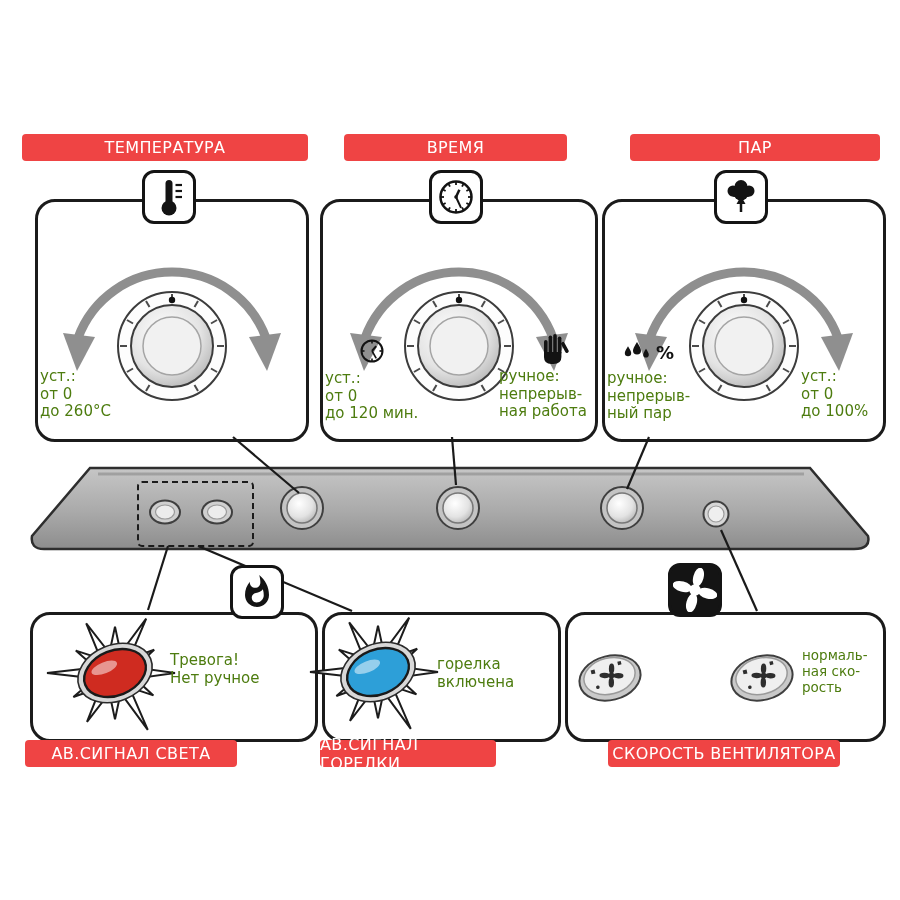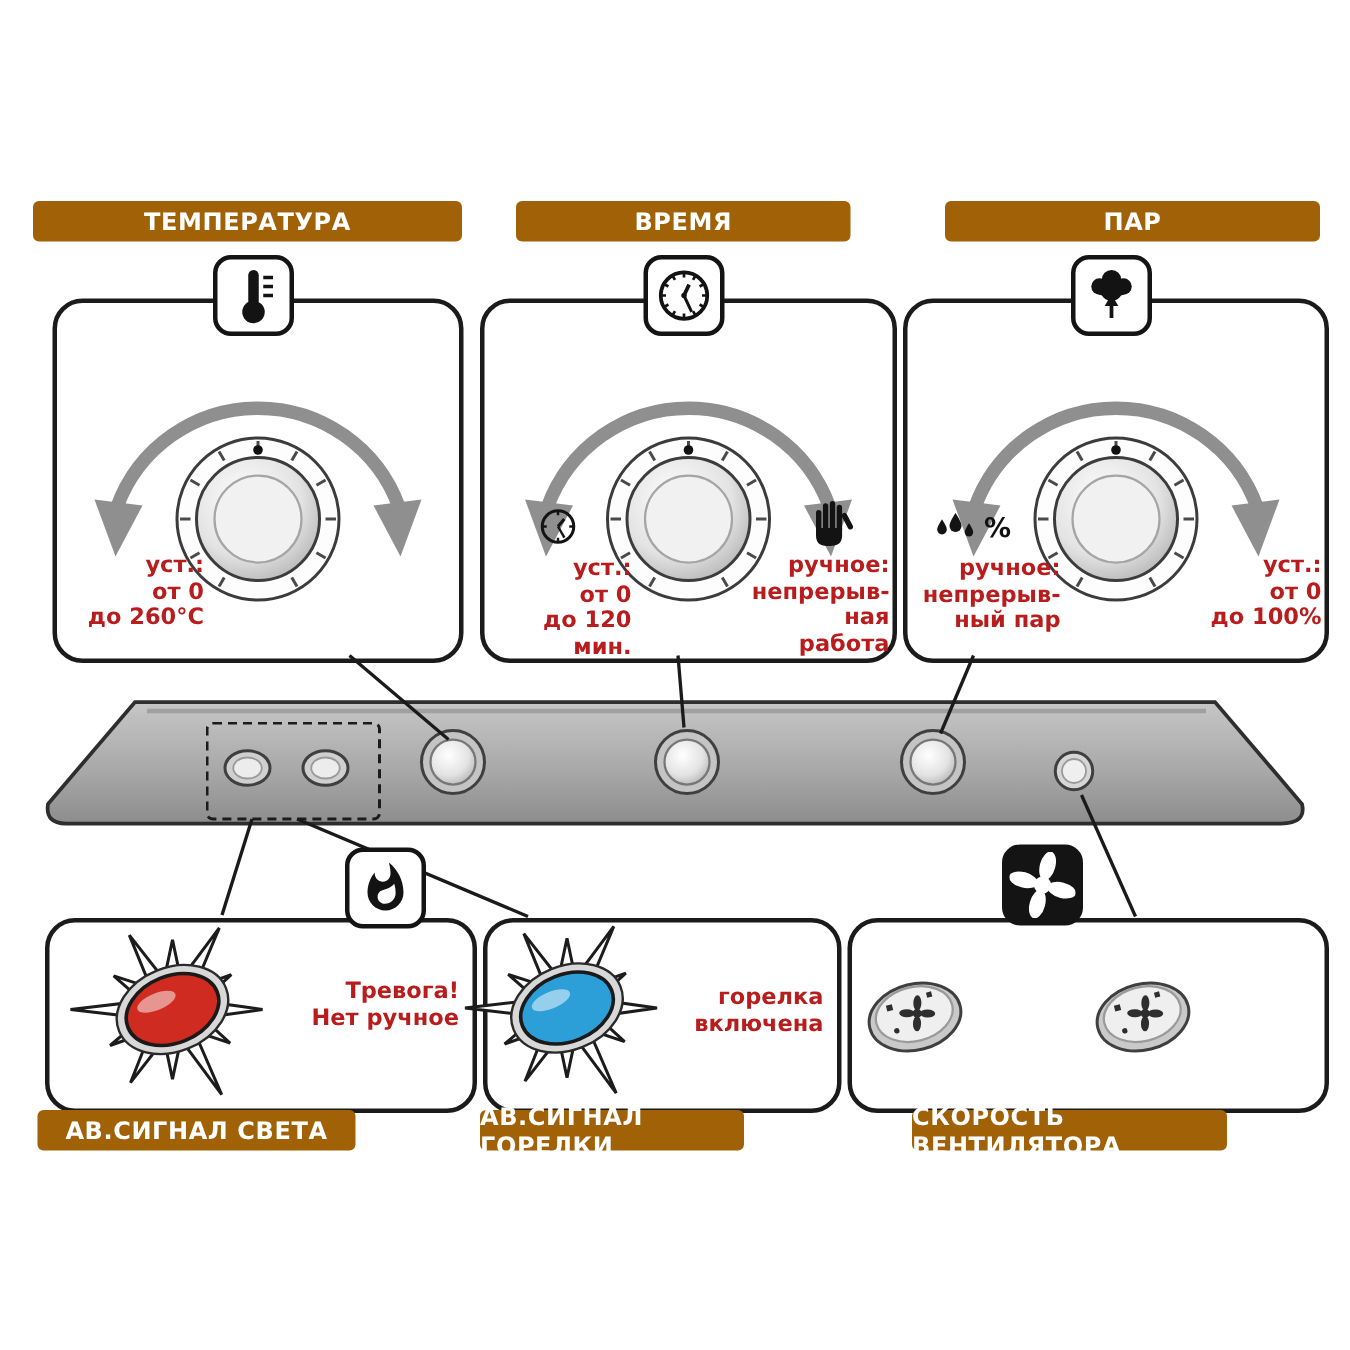--- a/index.html
+++ b/index.html
@@ -3,36 +3,36 @@
 <meta charset="utf-8">
 <style>
   html,body { margin:0; padding:0; background:#fff; }
   #stage {
     position:relative; width:900px; height:900px; background:#fff;
     font-family:"DejaVu Sans", "Liberation Sans", sans-serif; color:#111;
     outline:1px solid #e0e0e0; overflow:hidden;
   }
   .abs { position:absolute; }
   .bar {
-    position:absolute; height:27px; background:#a16207; color:#fff;
-    font-weight:bold; font-size:16px; letter-spacing:.4px;
+    position:absolute; height:27px; background:#ef4444; color:#fff;
+    font-weight:normal; font-size:16px; letter-spacing:.4px;
     display:flex; align-items:center; justify-content:center; border-radius:4px;
   }
   .panel {
     position:absolute; border:3px solid #1b1b1b; border-radius:20px; background:#fff;
   }
   .iconbox {
     position:absolute; width:54px; height:54px; background:#fff;
     border:3.5px solid #141414; border-radius:12px; box-sizing:border-box;
     display:flex; align-items:center; justify-content:center; z-index:6;
   }
   .iconbox.dark { background:#141414; }
   .txt {
-    position:absolute; font-weight:bold; font-size:15px; line-height:1.18;
-    white-space:pre-line; text-align:right; color:#b91c1c;
+    position:absolute; font-weight:normal; font-size:15px; line-height:1.18;
+    white-space:pre-line; text-align:left; color:#4d7c0f;
   }
   .txt.small { font-size:13.5px; }
   .dial { position:absolute; }
   .dashedbox {
     position:absolute; border:2.5px dashed #1b1b1b; border-radius:5px; z-index:4;
   }
   .drops-wrap { position:absolute; display:flex; align-items:center; gap:3px; }
   .drops-wrap .pct { font-weight:bold; font-size:18px; }
   svg { display:block; }
   .conn { position:absolute; inset:0; pointer-events:none; z-index:5; }
@@ -306,24 +306,27 @@
       <ellipse rx="31" ry="22" fill="#c9c9c9" stroke="#3f3f3f" stroke-width="2"></ellipse>
       <ellipse cy="-2" rx="26" ry="18" fill="#efefef" stroke="#9a9a9a" stroke-width="1.5"></ellipse>
       <g fill="#2e2e2e" transform="translate(2,-2) scale(0.6)">
           <use href="#fan"></use>
         </g>
       <rect x="-17" y="-12" width="4" height="4" fill="#2e2e2e"></rect>
       <rect x="11" y="-14" width="3.5" height="3.5" fill="#2e2e2e"></rect>
       <circle cx="-14" cy="6" r="1.8" fill="#2e2e2e"></circle>
     </g>
   </svg>
+  <div class="txt small" style="left:802px;top:648px;width:74px;z-index:4">нормаль-
+ная ско-
+рость</div>
 
   <div class="bar" style="left:25px;top:740px;width:212px">АВ.СИГНАЛ СВЕТА</div>
   <div class="bar" style="left:320px;top:740px;width:176px">АВ.СИГНАЛ ГОРЕЛКИ</div>
-  <div class="bar" style="left:608px;top:740px;width:210px">СКОРОСТЬ ВЕНТИЛЯТОРА</div>
+  <div class="bar" style="left:608px;top:740px;width:232px">СКОРОСТЬ ВЕНТИЛЯТОРА</div>
 
   <svg class="conn" width="900" height="900">
     <g stroke="#1a1a1a" stroke-width="2.2">
       <line x1="233" y1="437" x2="299" y2="493"></line>
       <line x1="452" y1="437" x2="456" y2="485"></line>
       <line x1="649" y1="437" x2="627" y2="489"></line>
       <line x1="168" y1="546" x2="148" y2="610"></line>
       <line x1="198" y1="546" x2="352" y2="611"></line>
       <line x1="721" y1="530" x2="757" y2="611"></line>
     </g>

